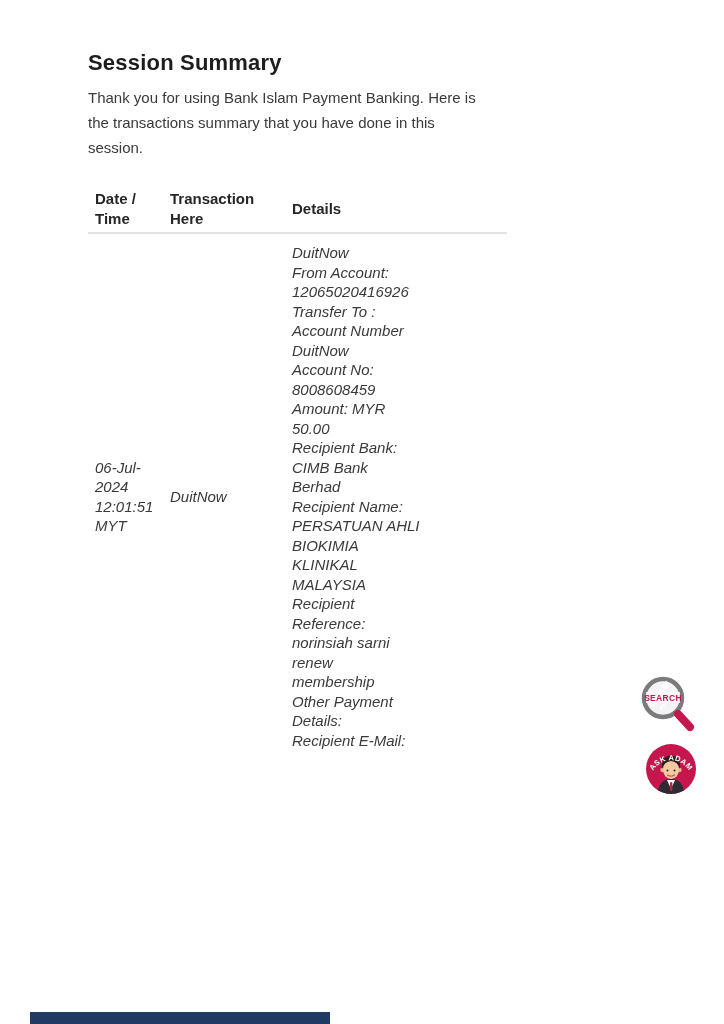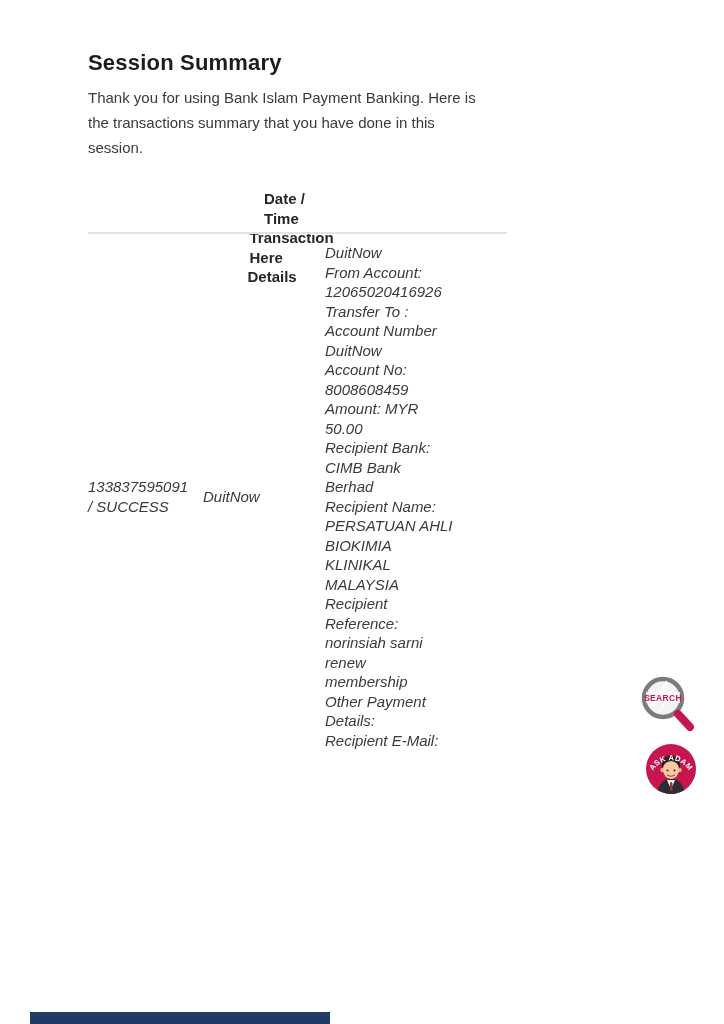--- a/index.html
+++ b/index.html
@@ -9,21 +9,21 @@
   .page-title{
     position:absolute; left:88px; top:50px;
     font-size:22px; font-weight:700; color:#1d1d1d; letter-spacing:.2px;
   }
   .intro-text{
     position:absolute; left:88px; top:85px;
     font-size:15px; line-height:25px; color:#3a3a3a; white-space:pre-line;
   }
 
   .tx-table{ position:absolute; left:88px; top:189px; width:420px; }
-  .thead{ display:flex; align-items:center;flex-direction:column; }
+  .thead{ display:flex; align-items:center; }
   .th{ font-size:15px; font-weight:700; color:#262626; line-height:19.5px; white-space:pre; }
   .col1{ width:82px; padding-left:7px; }
   .col2{ width:115px; }
   .col3{ width:97px; }
   .col4{ width:126px;margin-left:25px; }
   .divider{ position:absolute; left:88px; top:232px; width:419px; height:2px; background:#e3e3e3; }
 
   .trow{ position:absolute; left:88px; top:243px; width:420px; display:flex; align-items:center; }
   .td{ font-size:15px; color:#3a3a3a; line-height:19.5px; white-space:pre;font-style:italic; }
 
@@ -47,22 +47,24 @@
 Time</div>
     <div class="th col3">Transaction
 Here</div>
     <div class="th col4">Details</div>
   </div>
 </div>
 
 <div class="divider"></div>
 
 <div class="trow">
-  <div class="td col2">133837595091
-/ SUCCESS</div>
+  <div class="td col1">06-Jul-
+2024
+12:01:51
+MYT</div>
   <div class="td col3">DuitNow</div>
   <div class="td col4">DuitNow
 From Account:
 12065020416926
 Transfer To :
 Account Number
 DuitNow
 Account No:
 8008608459
 Amount: MYR

